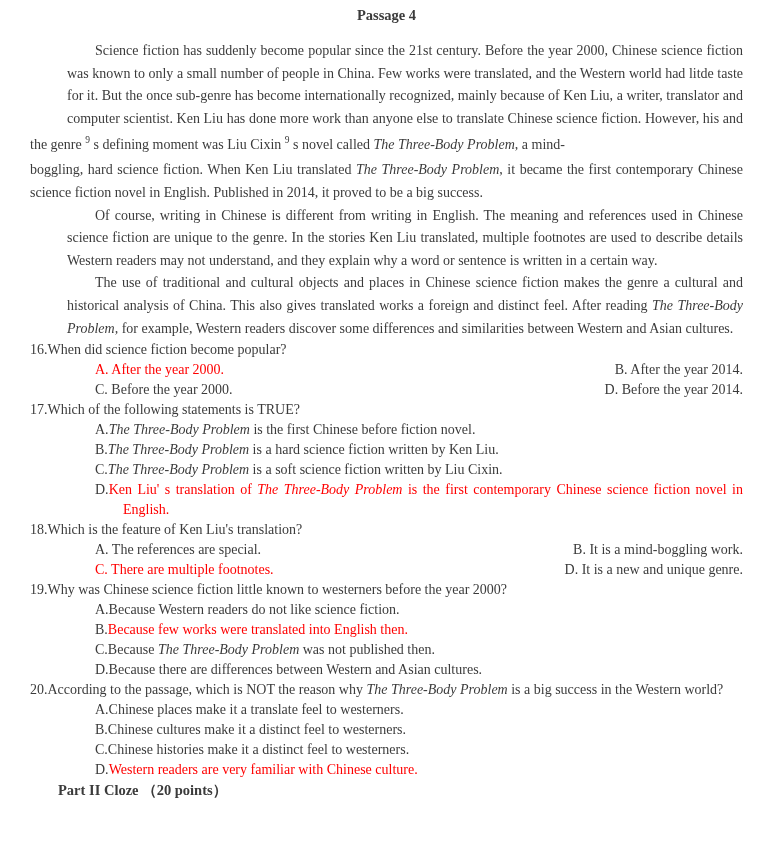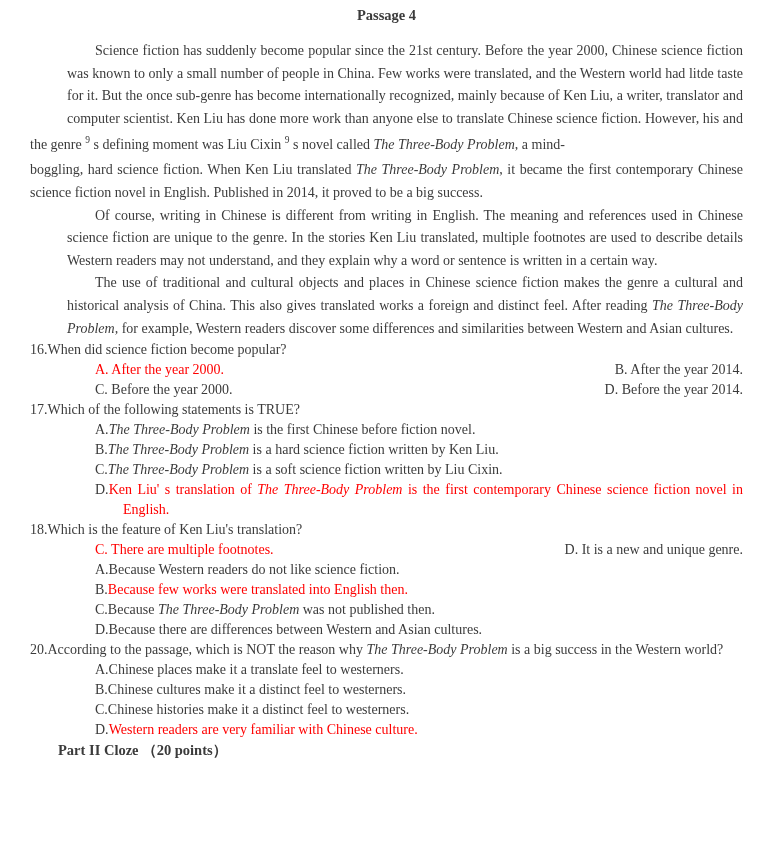--- a/index.html
+++ b/index.html
@@ -60,26 +60,31 @@
       <div class="stem"><span>17.Which of the following statements is TRUE?</span></div>
       <div class="opt"><span>A.</span><span class="it">The Three-Body Problem</span><span> is the first Chinese before fiction novel.</span></div>
       <div class="opt"><span>B.</span><span class="it">The Three-Body Problem</span><span> is a hard science fiction written by Ken Liu.</span></div>
       <div class="opt"><span>C.</span><span class="it">The Three-Body Problem</span><span> is a soft science fiction written by Liu Cixin.</span></div>
       <div class="opt-hang"><span>D.</span><span class="red">Ken Liu' s translation of </span><span class="it red">The Three-Body Problem</span><span class="red"> is the first contemporary Chinese science fiction novel in English.</span></div>
     </div>
 
     <div>
       <div class="stem"><span>18.Which is the feature of Ken Liu's translation?</span></div>
       <div class="opt-row">
+        <span class="optcol w218"><span>A. The references are special.</span></span>
+        <span><span>B. It is a mind-boggling work.</span></span>
+      </div>
+      <div class="opt-row">
         <span class="optcol w218"><span class="red">C. There are multiple footnotes.</span></span>
         <span><span>D. It is a new and unique genre.</span></span>
       </div>
     </div>
 
     <div>
+      <div class="stem"><span>19.Why was Chinese science fiction little known to westerners before the year 2000?</span></div>
       <div class="opt"><span>A.Because Western readers do not like science fiction.</span></div>
       <div class="opt"><span>B.</span><span class="red">Because few works were translated into English then.</span></div>
       <div class="opt"><span>C.Because </span><span class="it">The Three-Body Problem</span><span> was not published then.</span></div>
       <div class="opt"><span>D.Because there are differences between Western and Asian cultures.</span></div>
     </div>
 
     <div>
       <div class="stem stem-wrap"><span>20.According to the passage, which is NOT the reason why </span><span class="it">The Three-Body Problem</span><span> is a big success in the Western world?</span></div>
       <div class="opt"><span>A.Chinese places make it a translate feel to westerners.</span></div>
       <div class="opt"><span>B.Chinese cultures make it a distinct feel to westerners.</span></div>

